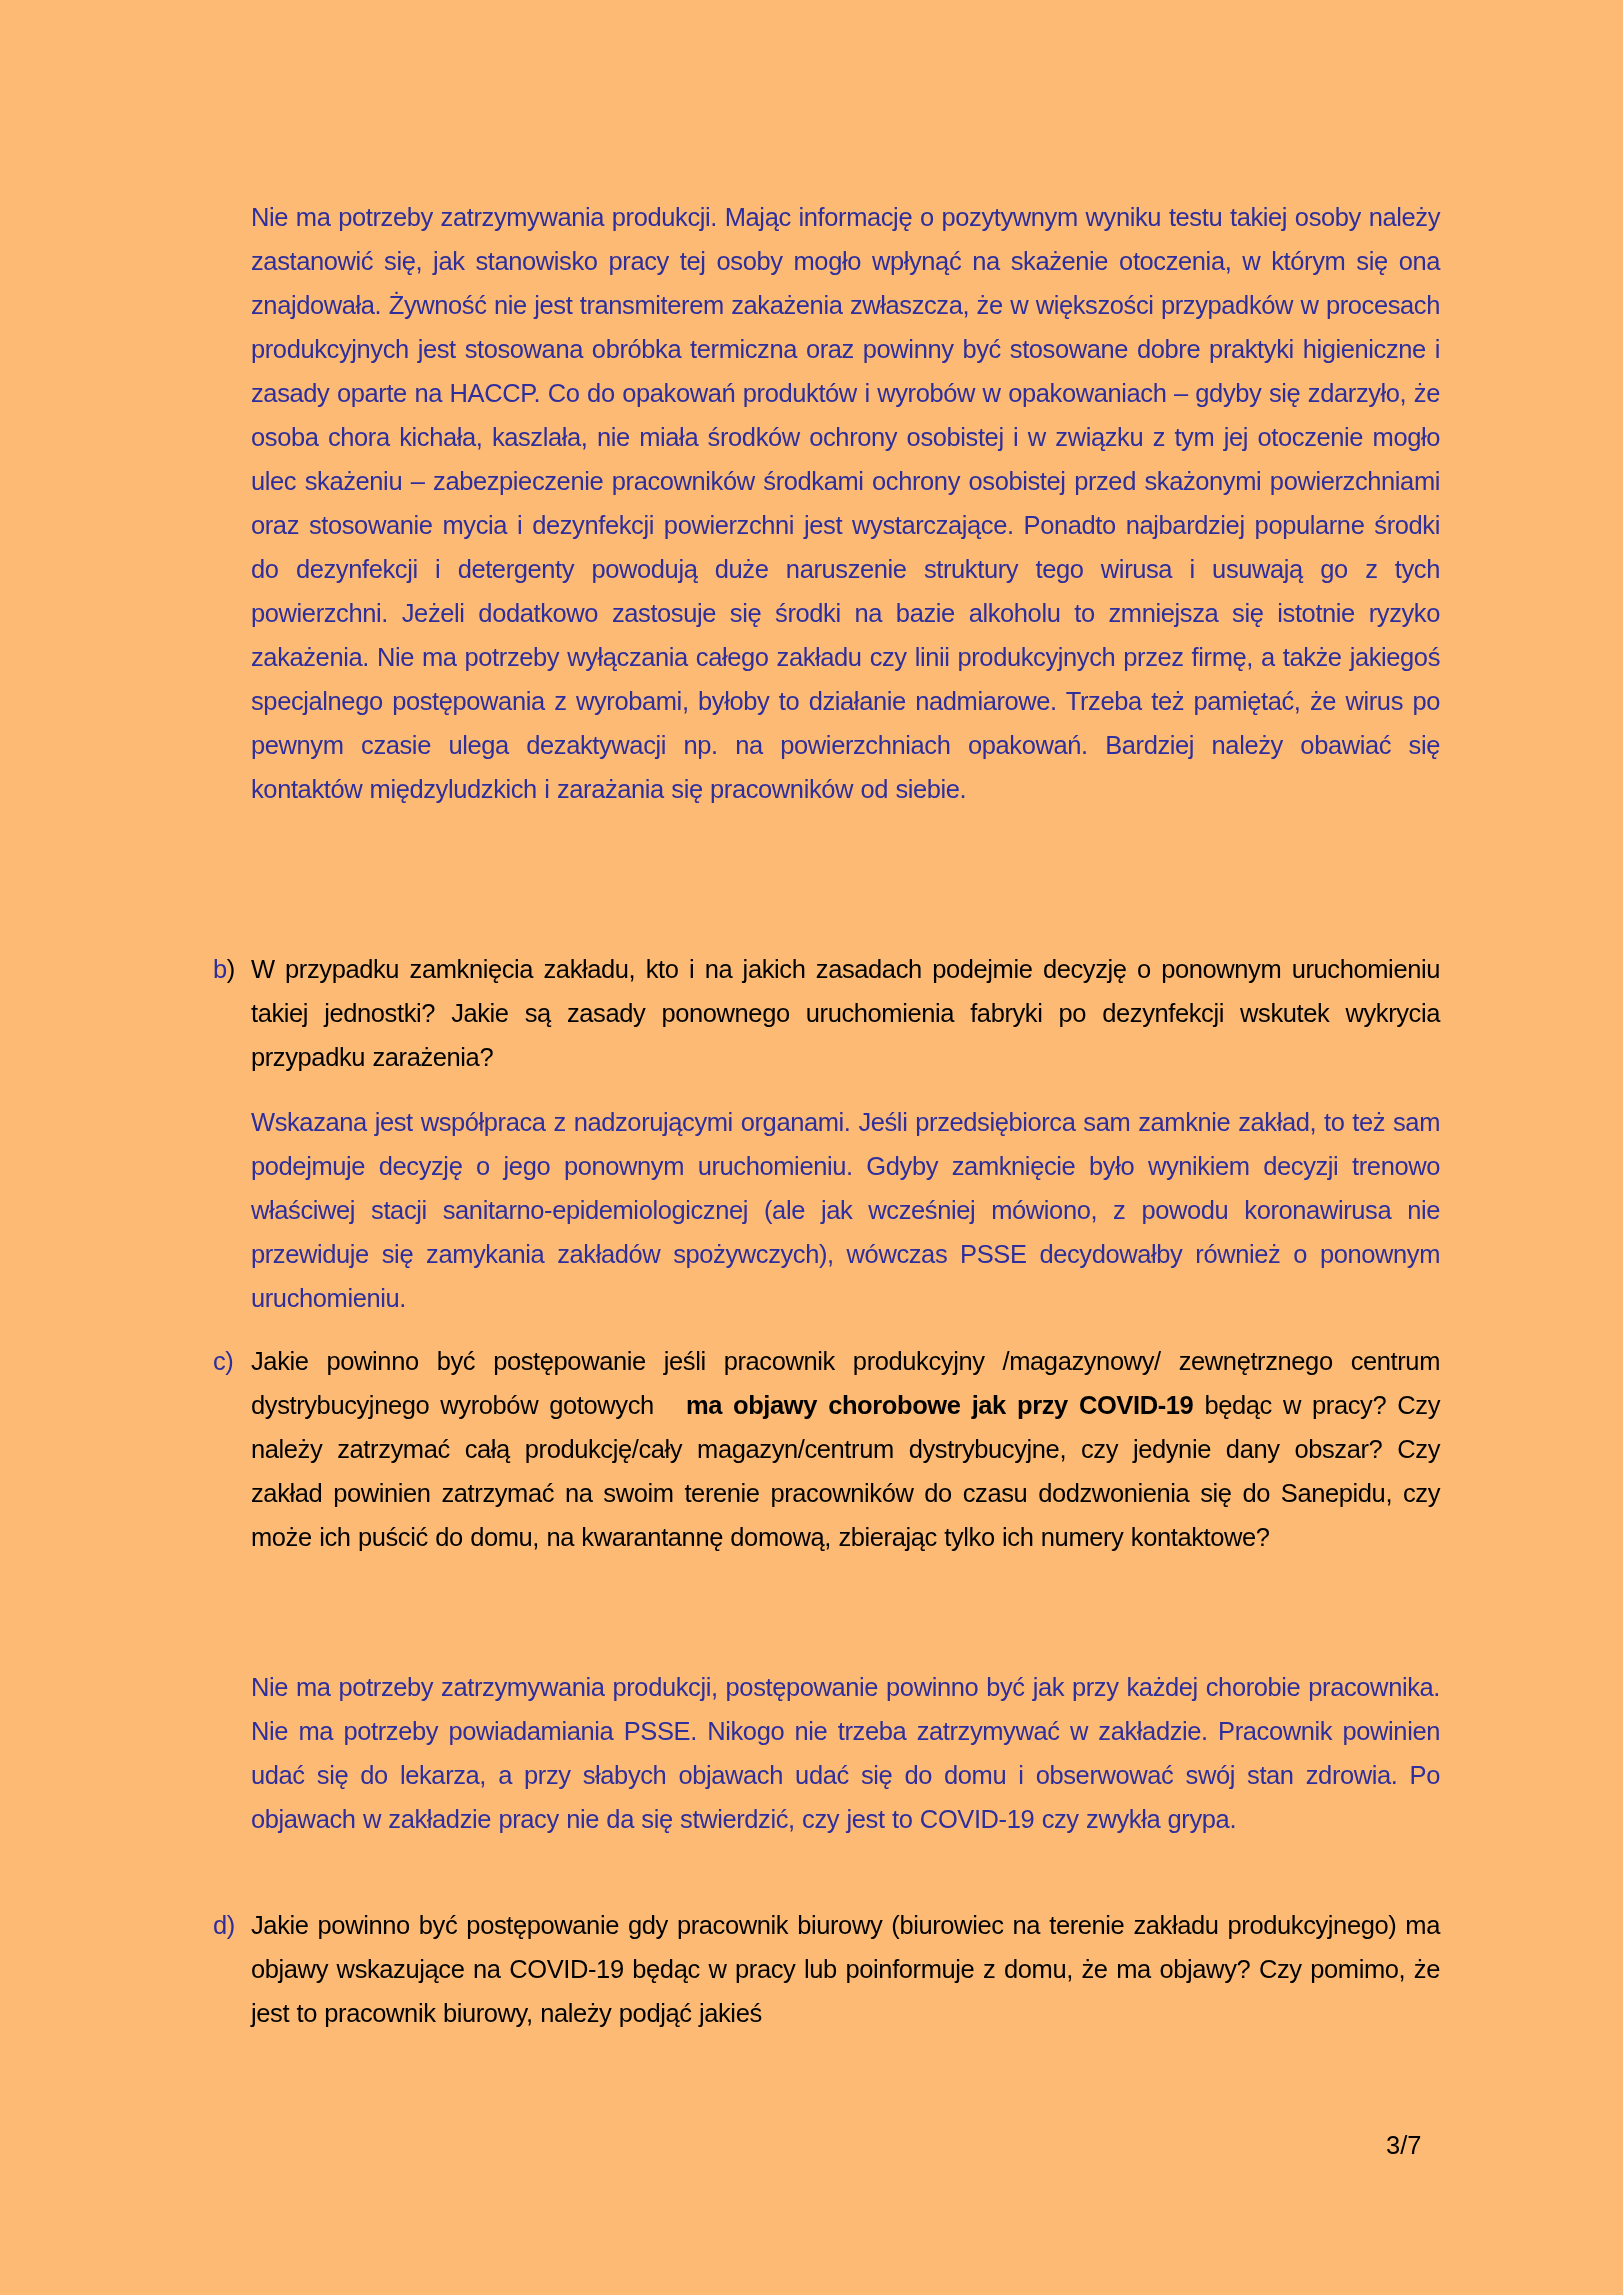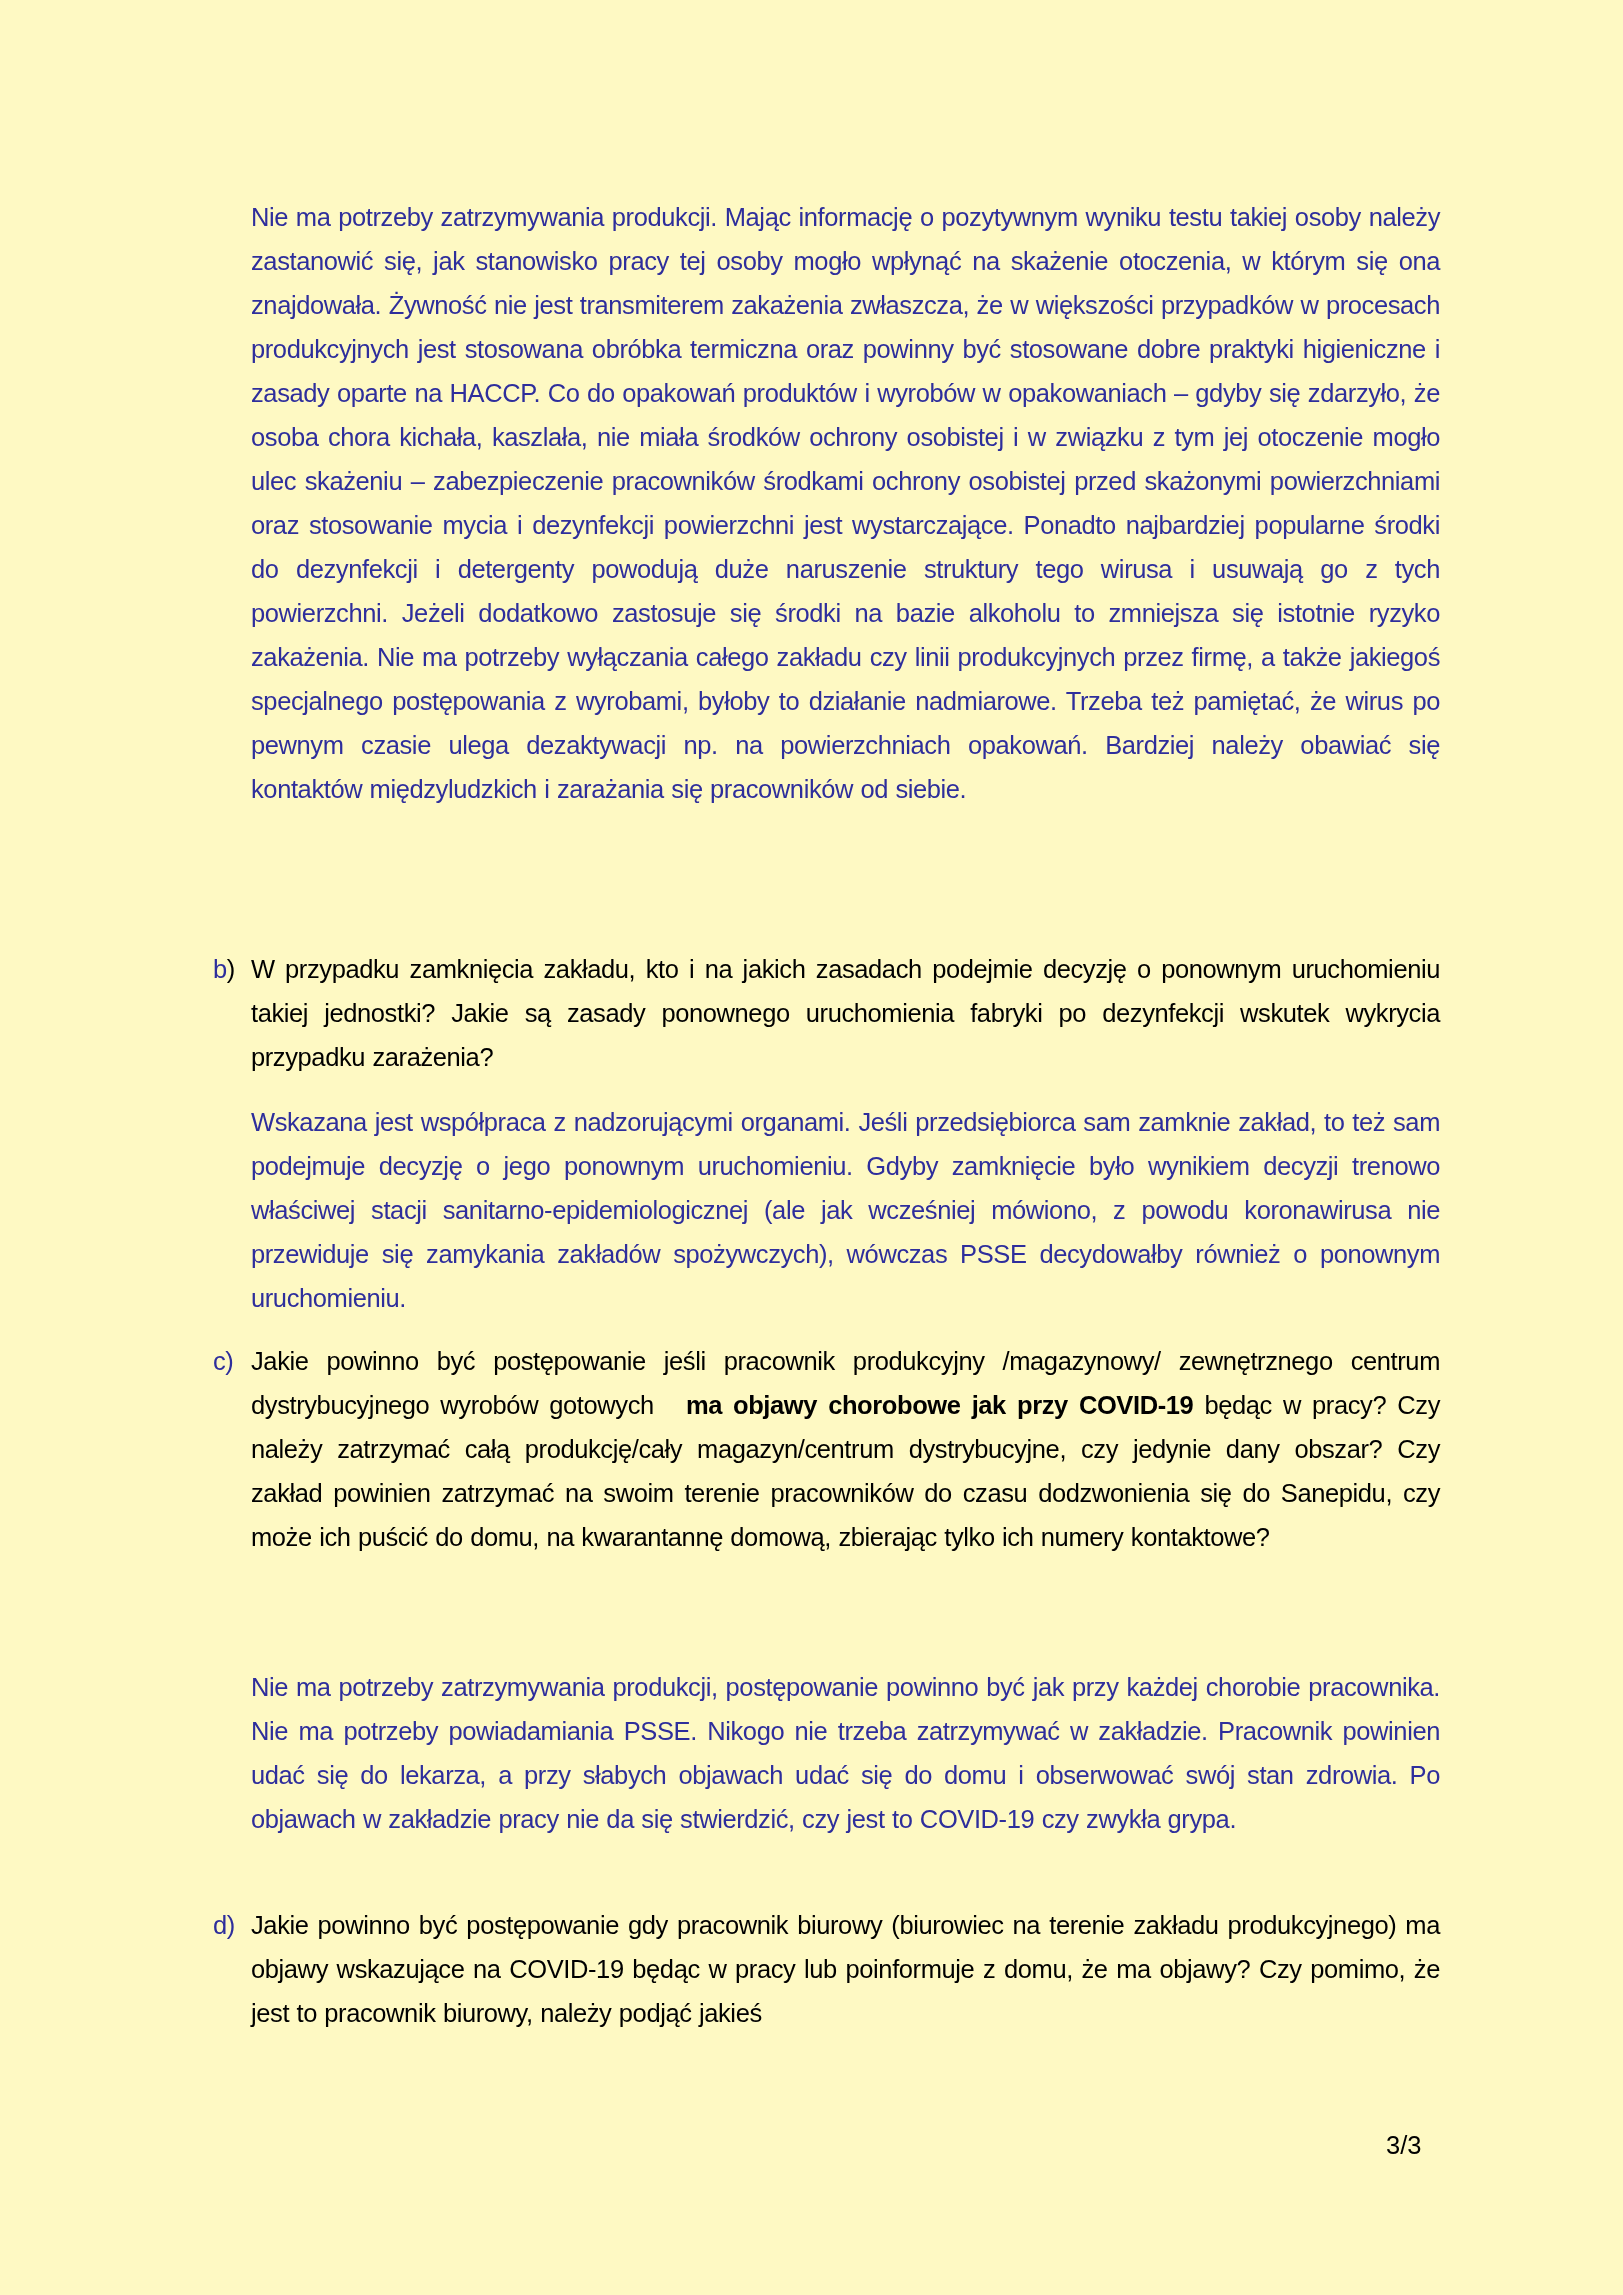--- a/index.html
+++ b/index.html
@@ -1,18 +1,18 @@
 <!DOCTYPE html>
 <html style="font-size:10.5px"><head>
 <meta charset="utf-8">
 <style>
   html, body { margin: 0; padding: 0; background: #ffffff; }
   body { width: 1623px; height: 2295px; position: relative; overflow: hidden; }
   .page {
-    position: absolute; left: 0; top: 0; width: 1623px; height: 2295px; background: #fef9c3;
+    position: absolute; left: 0; top: 0; width: 1623px; height: 2295px; background: #fdba74;
     font-family: "Liberation Sans", sans-serif;
   }
   .block {
     position: absolute; left: 251px; width: 1189px;
     font-size: 25.5px; line-height: 44px; text-align: justify;
     letter-spacing: -0.4px; word-spacing: 0.7px;
   }
   .answer { color: #2e2e9c; }
   .question { color: #000; }
   .label {
@@ -45,15 +45,15 @@
     <span>Jakie powinno być postępowanie jeśli  pracownik produkcyjny /magazynowy/ zewnętrznego centrum dystrybucyjnego wyrobów gotowych </span><b>ma  objawy chorobowe jak przy COVID-19</b><span> będąc w pracy?  Czy należy zatrzymać całą produkcję/cały magazyn/centrum dystrybucyjne, czy jedynie  dany obszar? Czy  zakład powinien zatrzymać na swoim terenie pracowników do czasu dodzwonienia się do Sanepidu, czy może ich puścić  do domu, na  kwarantannę domową, zbierając tylko ich numery kontaktowe?</span>
   </div>
 
   <div class="block answer" style="top:1665px;">Nie ma potrzeby zatrzymywania produkcji, postępowanie powinno być jak przy każdej chorobie pracownika. Nie ma potrzeby powiadamiania PSSE. Nikogo nie trzeba zatrzymywać w zakładzie. Pracownik powinien udać się do lekarza, a przy słabych objawach udać się do domu i obserwować swój stan zdrowia. Po objawach w zakładzie pracy nie da się stwierdzić, czy jest to COVID-19 czy zwykła grypa.</div>
 
   <div class="block question" style="top:1903px;">
     <span class="label"><span>d</span><span class="paren-blue">)</span></span>
     <span>Jakie powinno być postępowanie gdy pracownik biurowy (biurowiec na terenie zakładu produkcyjnego) ma objawy wskazujące na COVID-19 będąc w pracy lub poinformuje z domu, że ma objawy?  Czy pomimo, że jest to pracownik biurowy, należy podjąć jakieś</span>
   </div>
 
-  <div class="page-number">3/3</div>
+  <div class="page-number">3/7</div>
 </div>
 
 
 </body></html>

